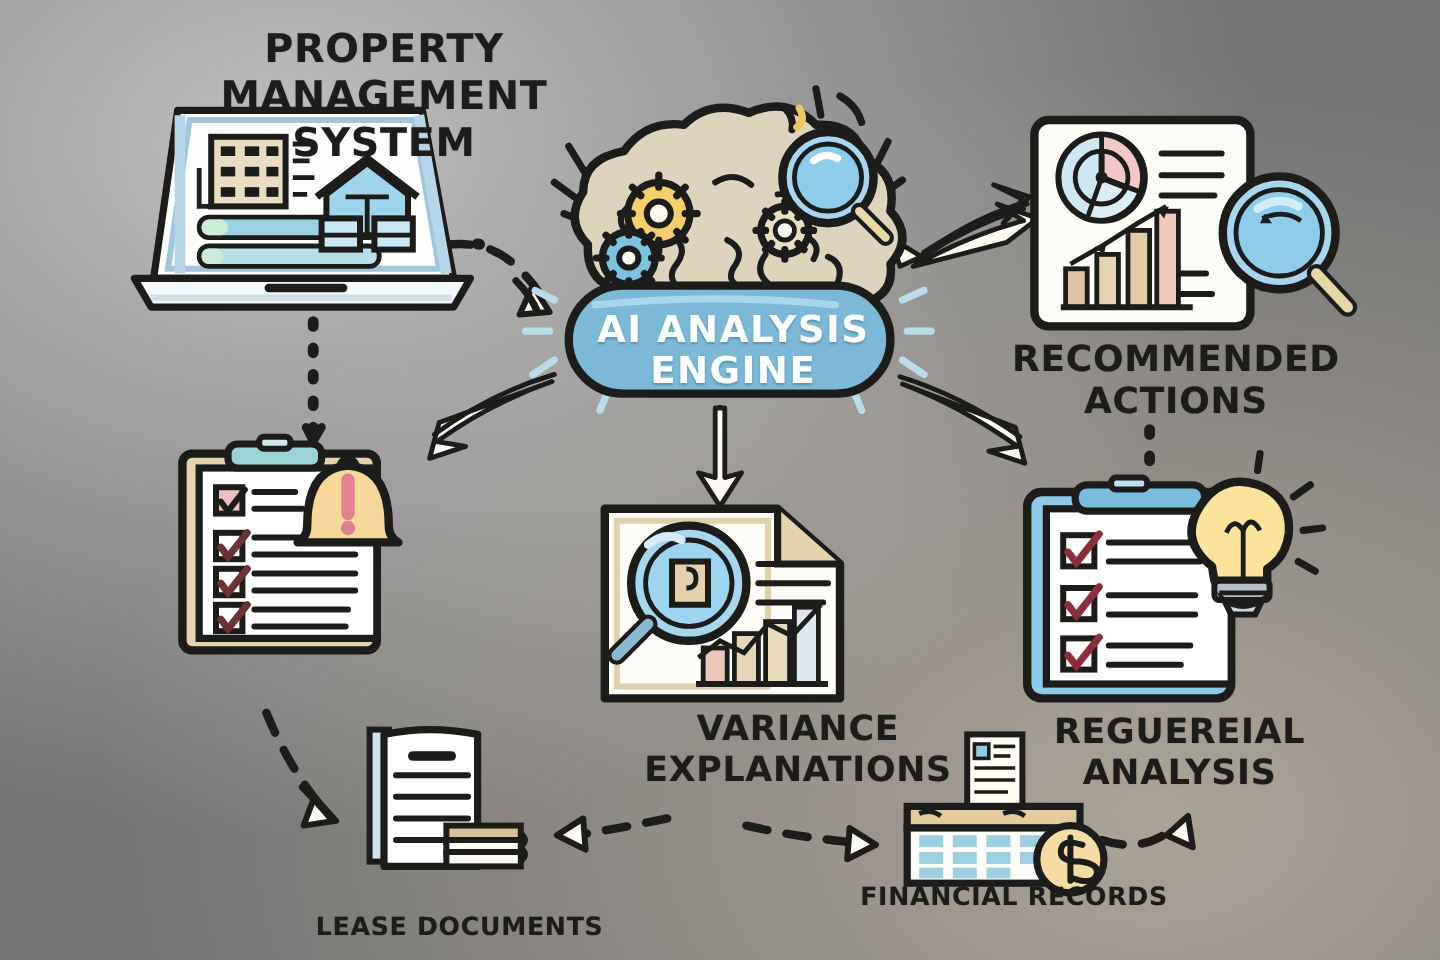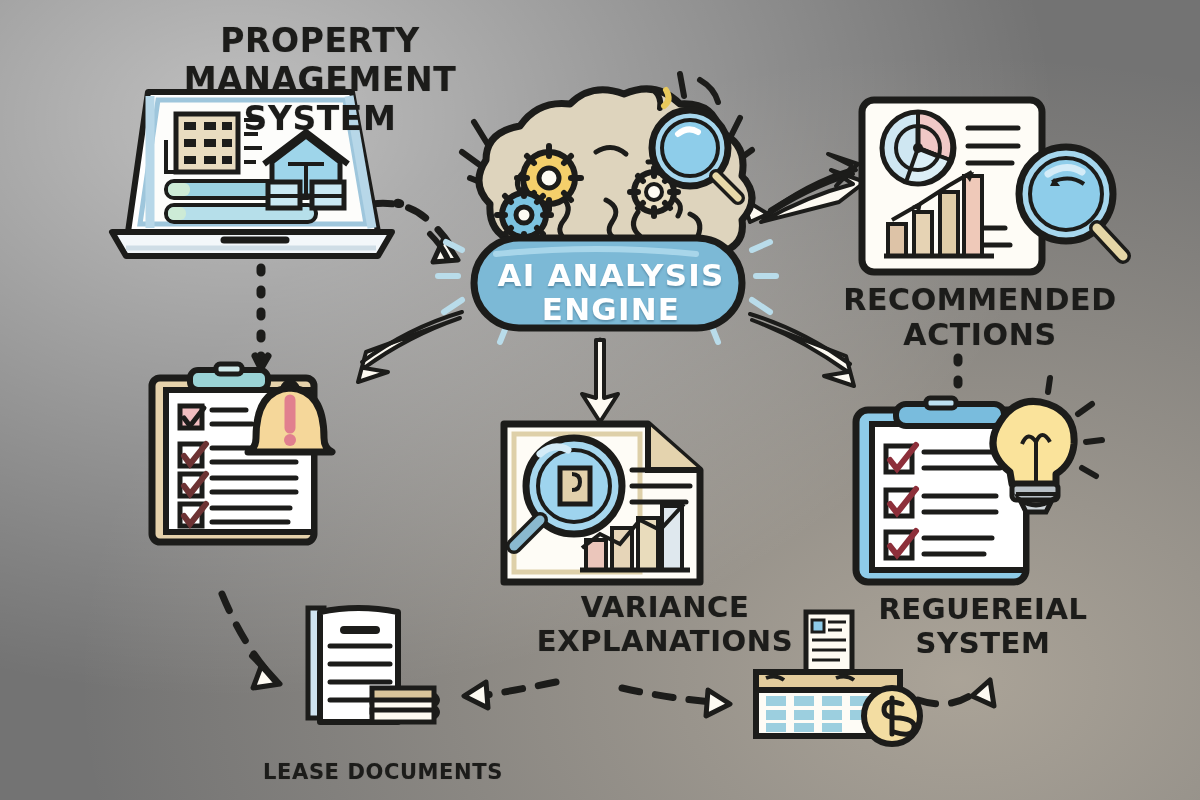--- a/index.html
+++ b/index.html
@@ -445,16 +445,17 @@
   <div class="label lbl-pms">PROPERTY
 MANAGEMENT
 SYSTEM</div>
   <div class="engine-text">AI ANALYSIS
 ENGINE</div>
   <div class="label lbl-rec">RECOMMENDED
 ACTIONS</div>
   <div class="label lbl-var">VARIANCE
 EXPLANATIONS</div>
   <div class="label lbl-reg">REGUEREIAL
-SYSTEM</div>
+ANALYSIS</div>
   <div class="label lbl-lease">LEASE DOCUMENTS</div>
+  <div class="label lbl-fin">FINANCIAL RECORDS</div>
 
 </div>
 
 </body></html>

